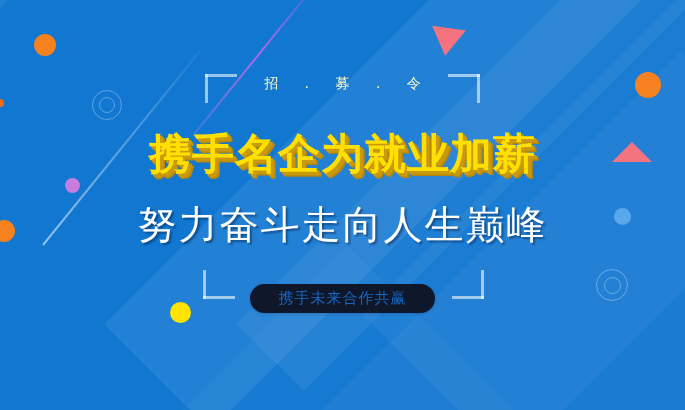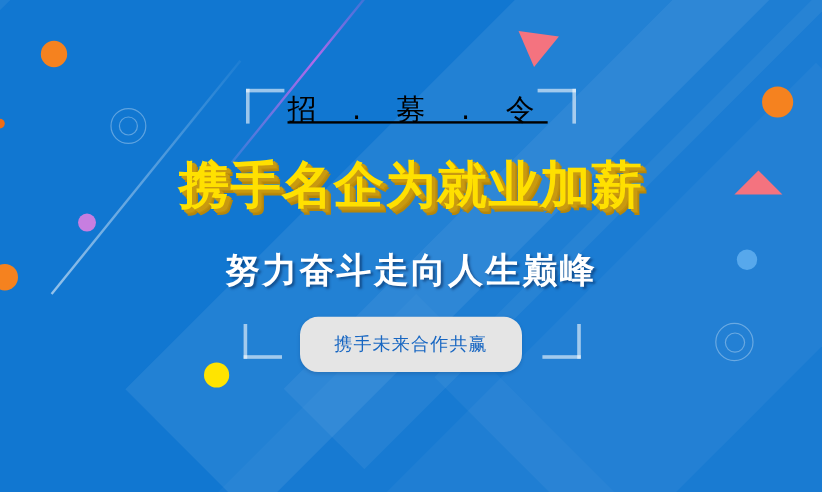--- a/index.html
+++ b/index.html
@@ -135,27 +135,26 @@
   #bracket-bl .v { bottom: 0; left: 0; }
   #bracket-br { left: 452px; top: 270px; }
   #bracket-br .h { bottom: 0; left: 0; }
   #bracket-br .v { bottom: 0; right: 0; }
 
   
   #eyebrow {
     position: absolute;
     left: 0; right: 0; top: 75px;
     text-align: center;
-    color: #000000;
-    font-size: 24px;
+    color: #fef9c3;
+    font-size: 14px;
     letter-spacing: 11px;
     text-indent: 11px;
     font-weight: 400;
     white-space: nowrap;
-    text-decoration: underline;
   }
   #headline {
     position: absolute;
     left: 0; right: 0; top: 118px;
     text-align: center;
     color: #ffe000;
     font-size: 42px;
     line-height: 72px;
     font-weight: bold;
     letter-spacing: 1px;
@@ -164,32 +163,32 @@
       2px 2px 0 #c99a10,
       3px 3px 0 #c99a10,
       4px 4px 0 #c08f0b,
       5px 5px 0 #b5860a;
   }
   #subhead {
     position: absolute;
     left: 0; right: 0; top: 206px;
     text-align: center;
     color: #ffffff;
-    font-size: 29px;
+    font-size: 39px;
     line-height: 38px;
-    font-weight: 700;
+    font-weight: 400;
     letter-spacing: 2px;
     white-space: nowrap;
     text-shadow: 2px 2px 2px rgba(0,20,60,0.45);
   }
   #cta-pill {
     position: absolute;
-    left: 250px; top: 264px;
-    width: 185px; height: 46px;
-    background: #e5e5e5;
+    left: 250px; top: 284px;
+    width: 185px; height: 29px;
+    background: #0f172a;
     border-radius: 15px;
     display: flex;
     align-items: center;
     justify-content: center;
     box-shadow: 0 1px 3px rgba(0,30,70,0.18);
   }
   #cta-label {
     color: #1766c2;
     font-size: 15px;
     letter-spacing: 1px;

